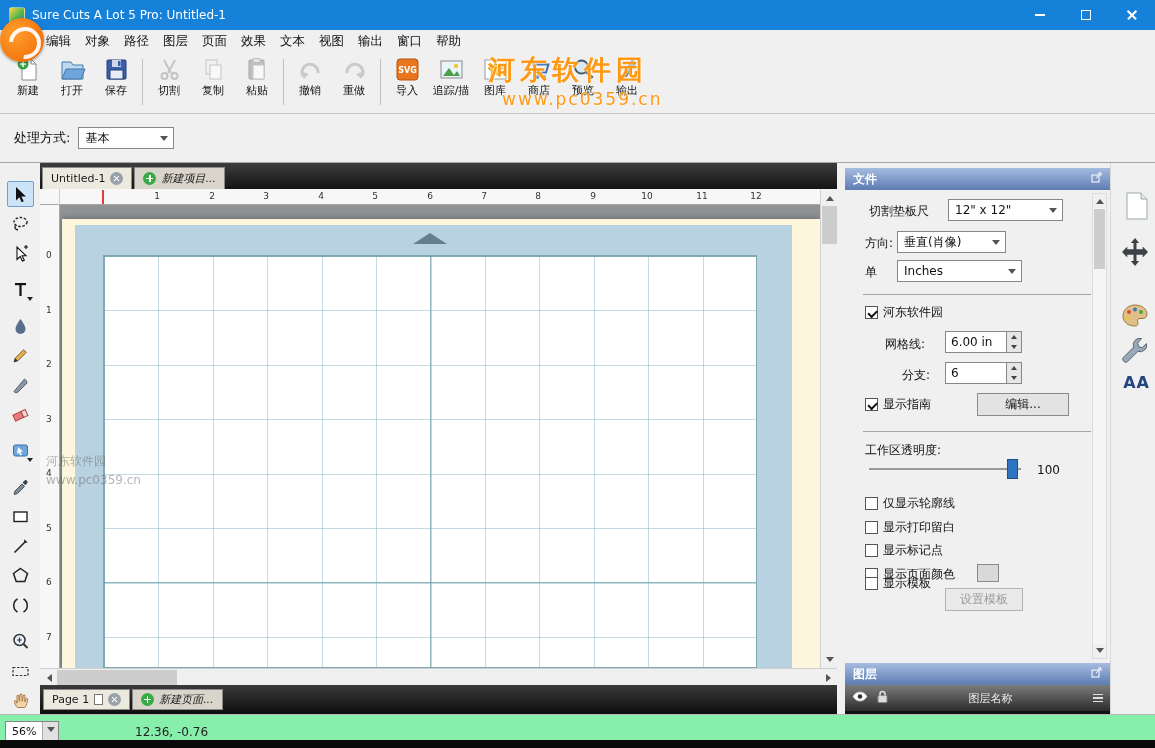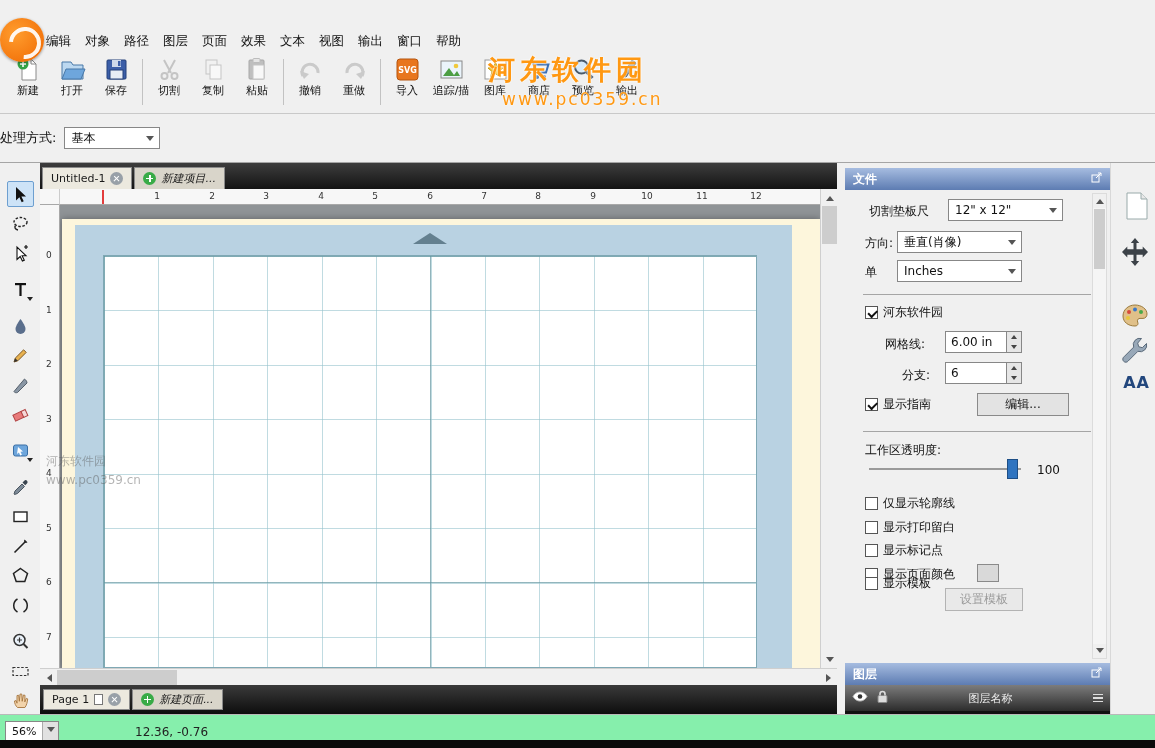--- a/index.html
+++ b/index.html
@@ -26,21 +26,21 @@
 
 .toolbar{position:absolute;left:0;top:52px;width:100%;height:62px;background:#f0f0f0;border-bottom:1px solid #c9c9c9;display:flex;align-items:flex-start;padding:4px 0 0 6px;}
 .tbtn{min-width:44px;padding:0 2px;height:54px;display:flex;flex-direction:column;align-items:center;gap:2px;}
 .ticon{width:27px;height:27px;display:block;}
 .ticon svg{display:block;}
 .tlabel{font-size:11px;color:#111;line-height:1.1;white-space:nowrap;}
 .tsep{width:1px;height:46px;background:#c2c2c2;margin:3px 4px 0;}
 .dim .ticon{filter:grayscale(1) opacity(.5);}
 
 
-.optionsbar{position:absolute;left:0;top:114px;width:100%;height:49px;background:#f0f0f0;border-bottom:1px solid #a5a5a5;display:flex;align-items:center;gap:8px;font-size:13px;color:#111;}
+.optionsbar{position:absolute;left:0;top:114px;width:100%;height:49px;background:#f0f0f0;border-bottom:1px solid #a5a5a5;display:flex;align-items:center;padding-left:14px;gap:8px;font-size:13px;color:#111;}
 
 
 .select{position:relative;background:#fff;border:1px solid #878787;height:22px;display:flex;align-items:center;padding:0 18px 0 6px;font-size:12px;color:#111;white-space:nowrap;overflow:hidden;}
 .select::after{content:"";position:absolute;right:5px;top:50%;margin-top:-2px;width:0;height:0;border-left:4px solid transparent;border-right:4px solid transparent;border-top:5px solid #555;}
 
 
 .workspace{position:absolute;left:0;top:163px;width:1155px;height:551px;background:#f0f0f0;}
 
 
 .tools{position:absolute;left:0;top:0;width:40px;height:100%;display:flex;flex-direction:column;align-items:center;padding-top:18px;gap:3px;}
@@ -145,20 +145,35 @@
 .wm-text{position:absolute;left:488px;top:52px;z-index:60;color:#ff9812;pointer-events:none;}
 .wm-text .l1{font-size:27px;font-weight:bold;letter-spacing:5px;text-shadow:0 0 2px #fff,0 0 2px #fff;}
 .wm-text .l2{font-size:17px;letter-spacing:2px;margin:1px 0 0 14px;text-shadow:0 0 2px #fff;}
 .wm-faint{position:absolute;left:46px;top:452px;z-index:55;color:#5a5a5a;opacity:.45;font-size:12px;line-height:1.6;pointer-events:none;}
 </style>
 </head>
 <body>
 
 <div class="app">
 
+  <div class="titlebar">
+    <div class="app-icon"></div>
+    <span class="title-text">Sure Cuts A Lot 5 Pro: Untitled-1</span>
+    <div class="win-controls">
+      <div class="win-btn">
+          <span class="glyph-min"></span>
+        </div>
+      <div class="win-btn">
+          <span class="glyph-max"></span>
+        </div>
+      <div class="win-btn">
+          <span class="glyph-close"></span>
+        </div>
+    </div>
+  </div>
 
   <div class="menubar">
     <span class="menu-item">文件</span>
     <span class="menu-item">编辑</span>
     <span class="menu-item">对象</span>
     <span class="menu-item">路径</span>
     <span class="menu-item">图层</span>
     <span class="menu-item">页面</span>
     <span class="menu-item">效果</span>
     <span class="menu-item">文本</span>
@@ -508,21 +523,21 @@
               <path d="M5 6l5-5M7 1h3v3" stroke="#fff" fill="none"></path>
             </svg></span>
       </div>
 
       <span class="plabel" style="left:24px;top:40px">切割垫板尺</span>
       <div class="select" style="position:absolute;left:103px;top:36px;width:115px">
         <span>12" x 12"</span>
       </div>
 
       <span class="plabel" style="left:20px;top:72px">方向:</span>
-      <div class="select" style="position:absolute;left:52px;top:68px;width:125px">
+      <div class="select" style="position:absolute;left:52px;top:68px;width:109px">
         <span>垂直(肖像)</span>
       </div>
 
       <span class="plabel" style="left:20px;top:101px">单</span>
       <div class="select" style="position:absolute;left:52px;top:97px;width:125px">
         <span>Inches</span>
       </div>
 
       <div class="psep" style="top:131px"></div>
 

